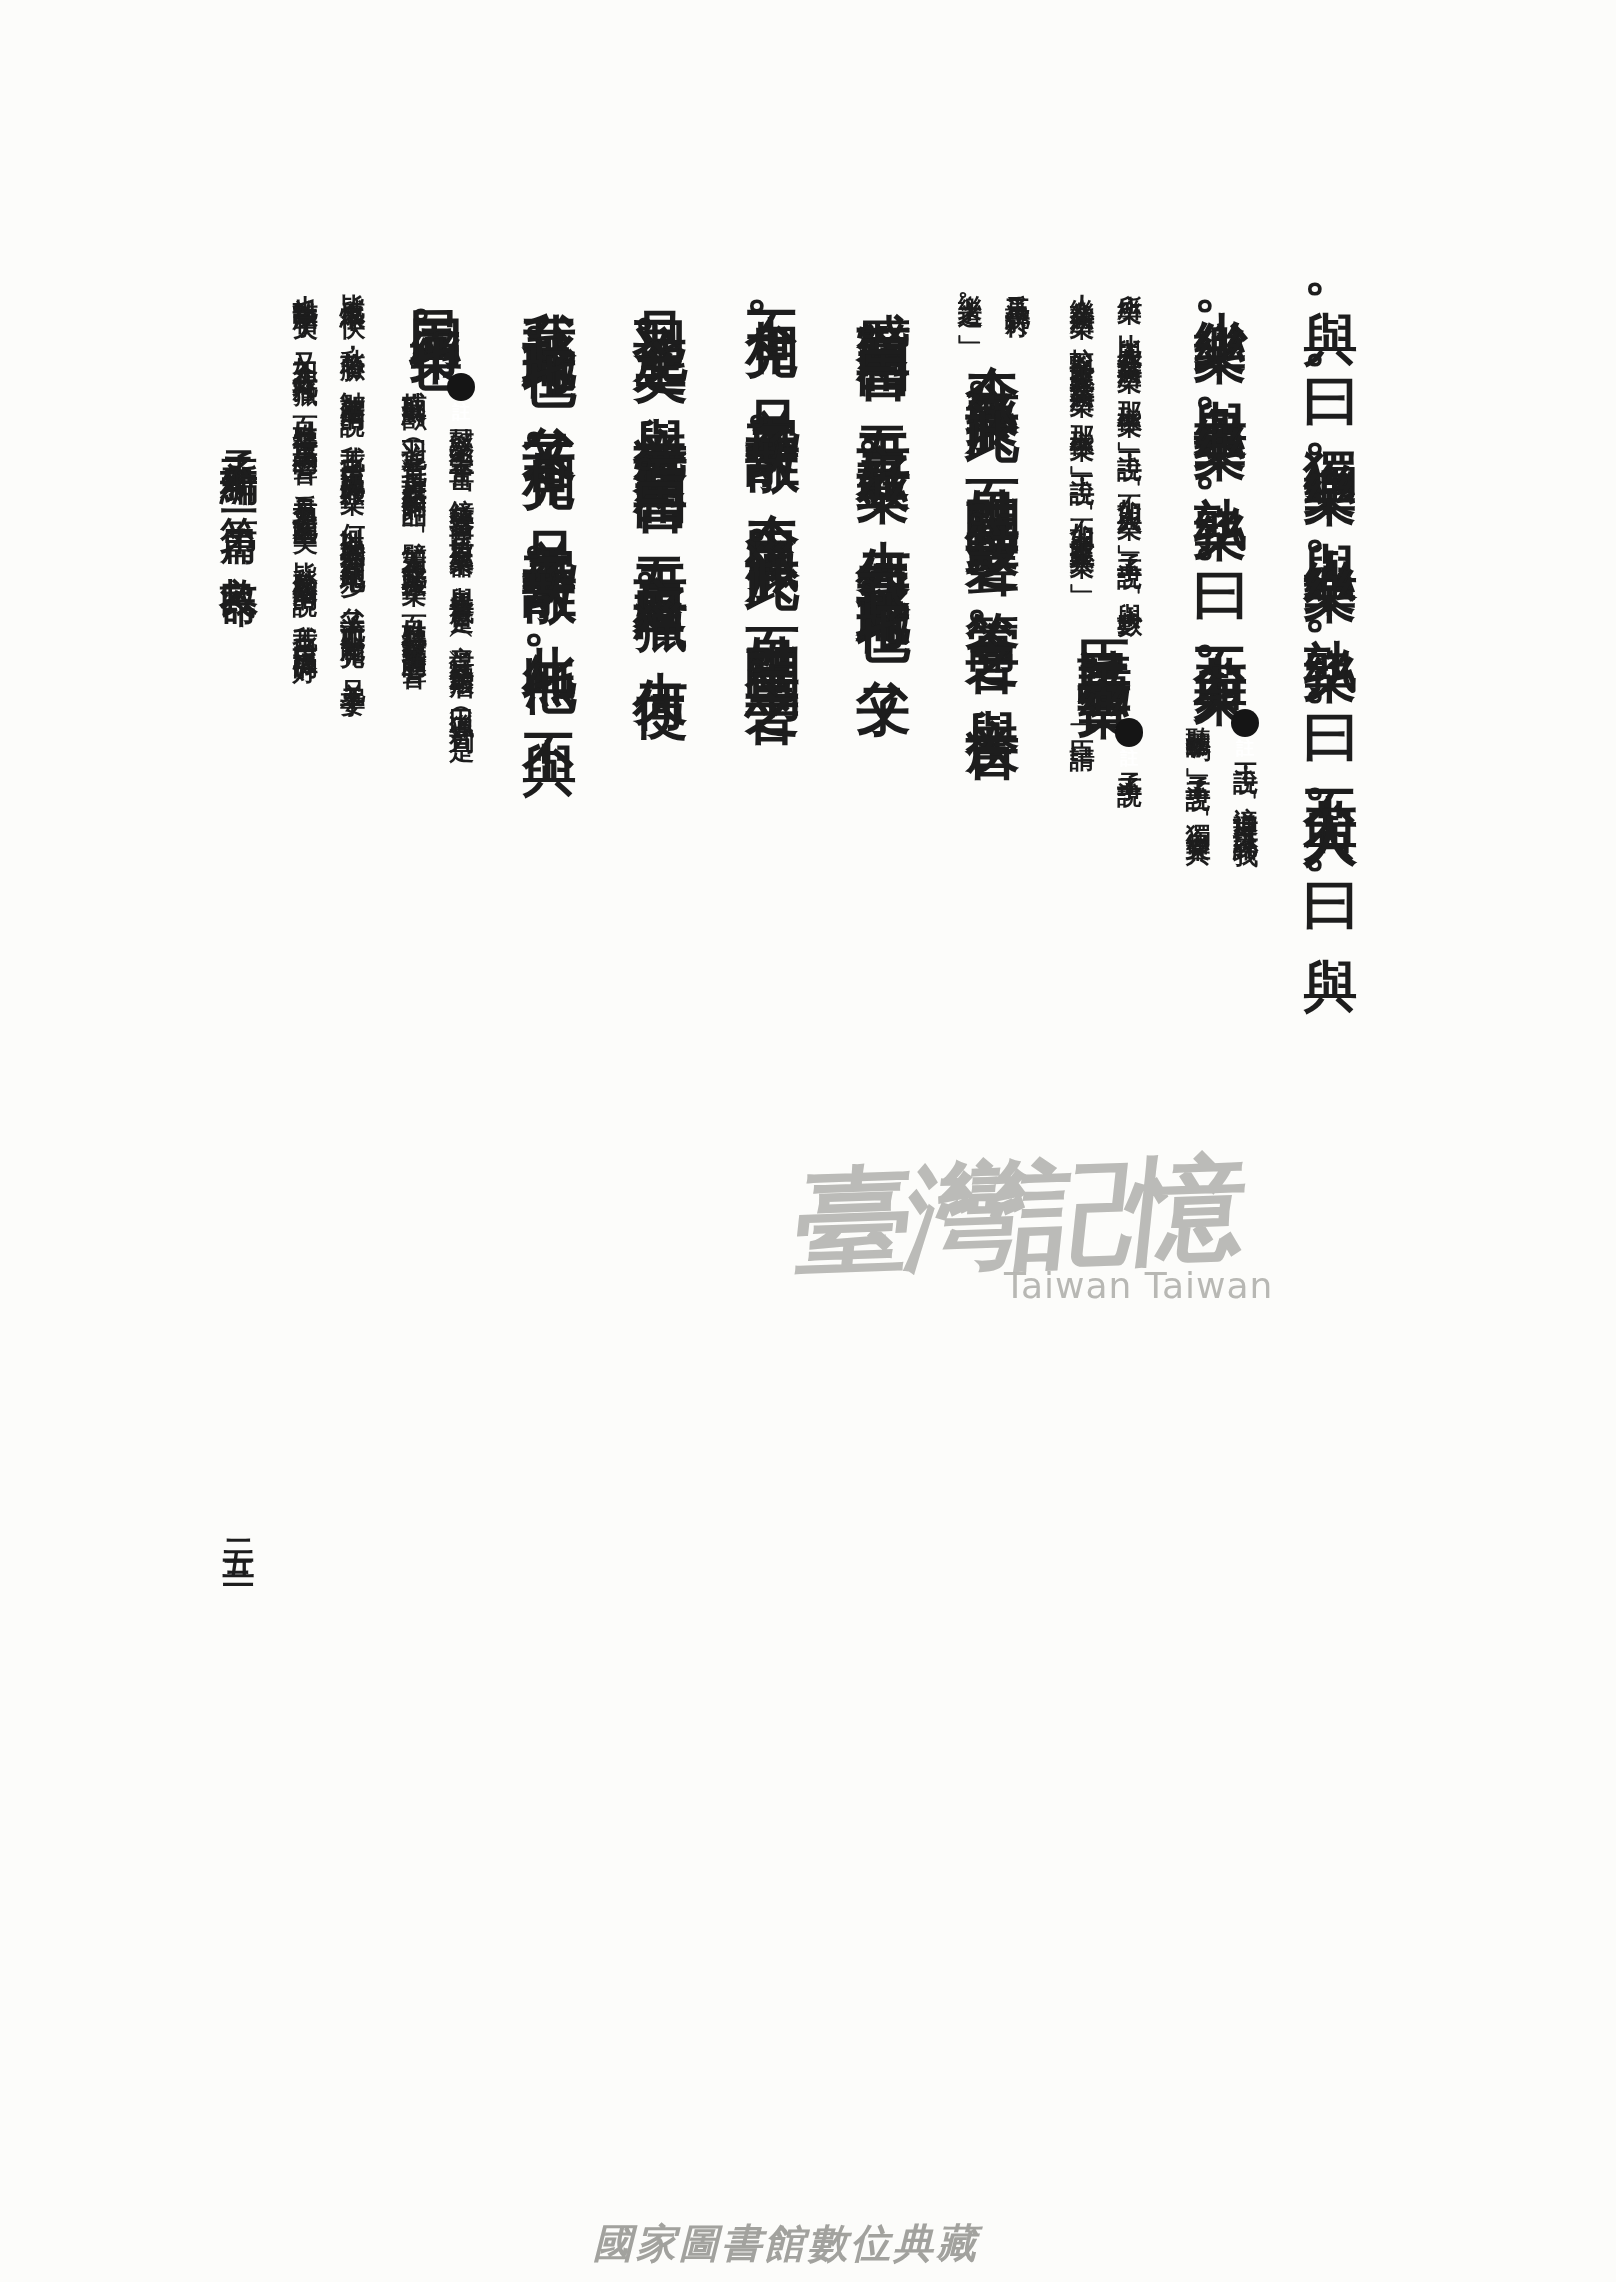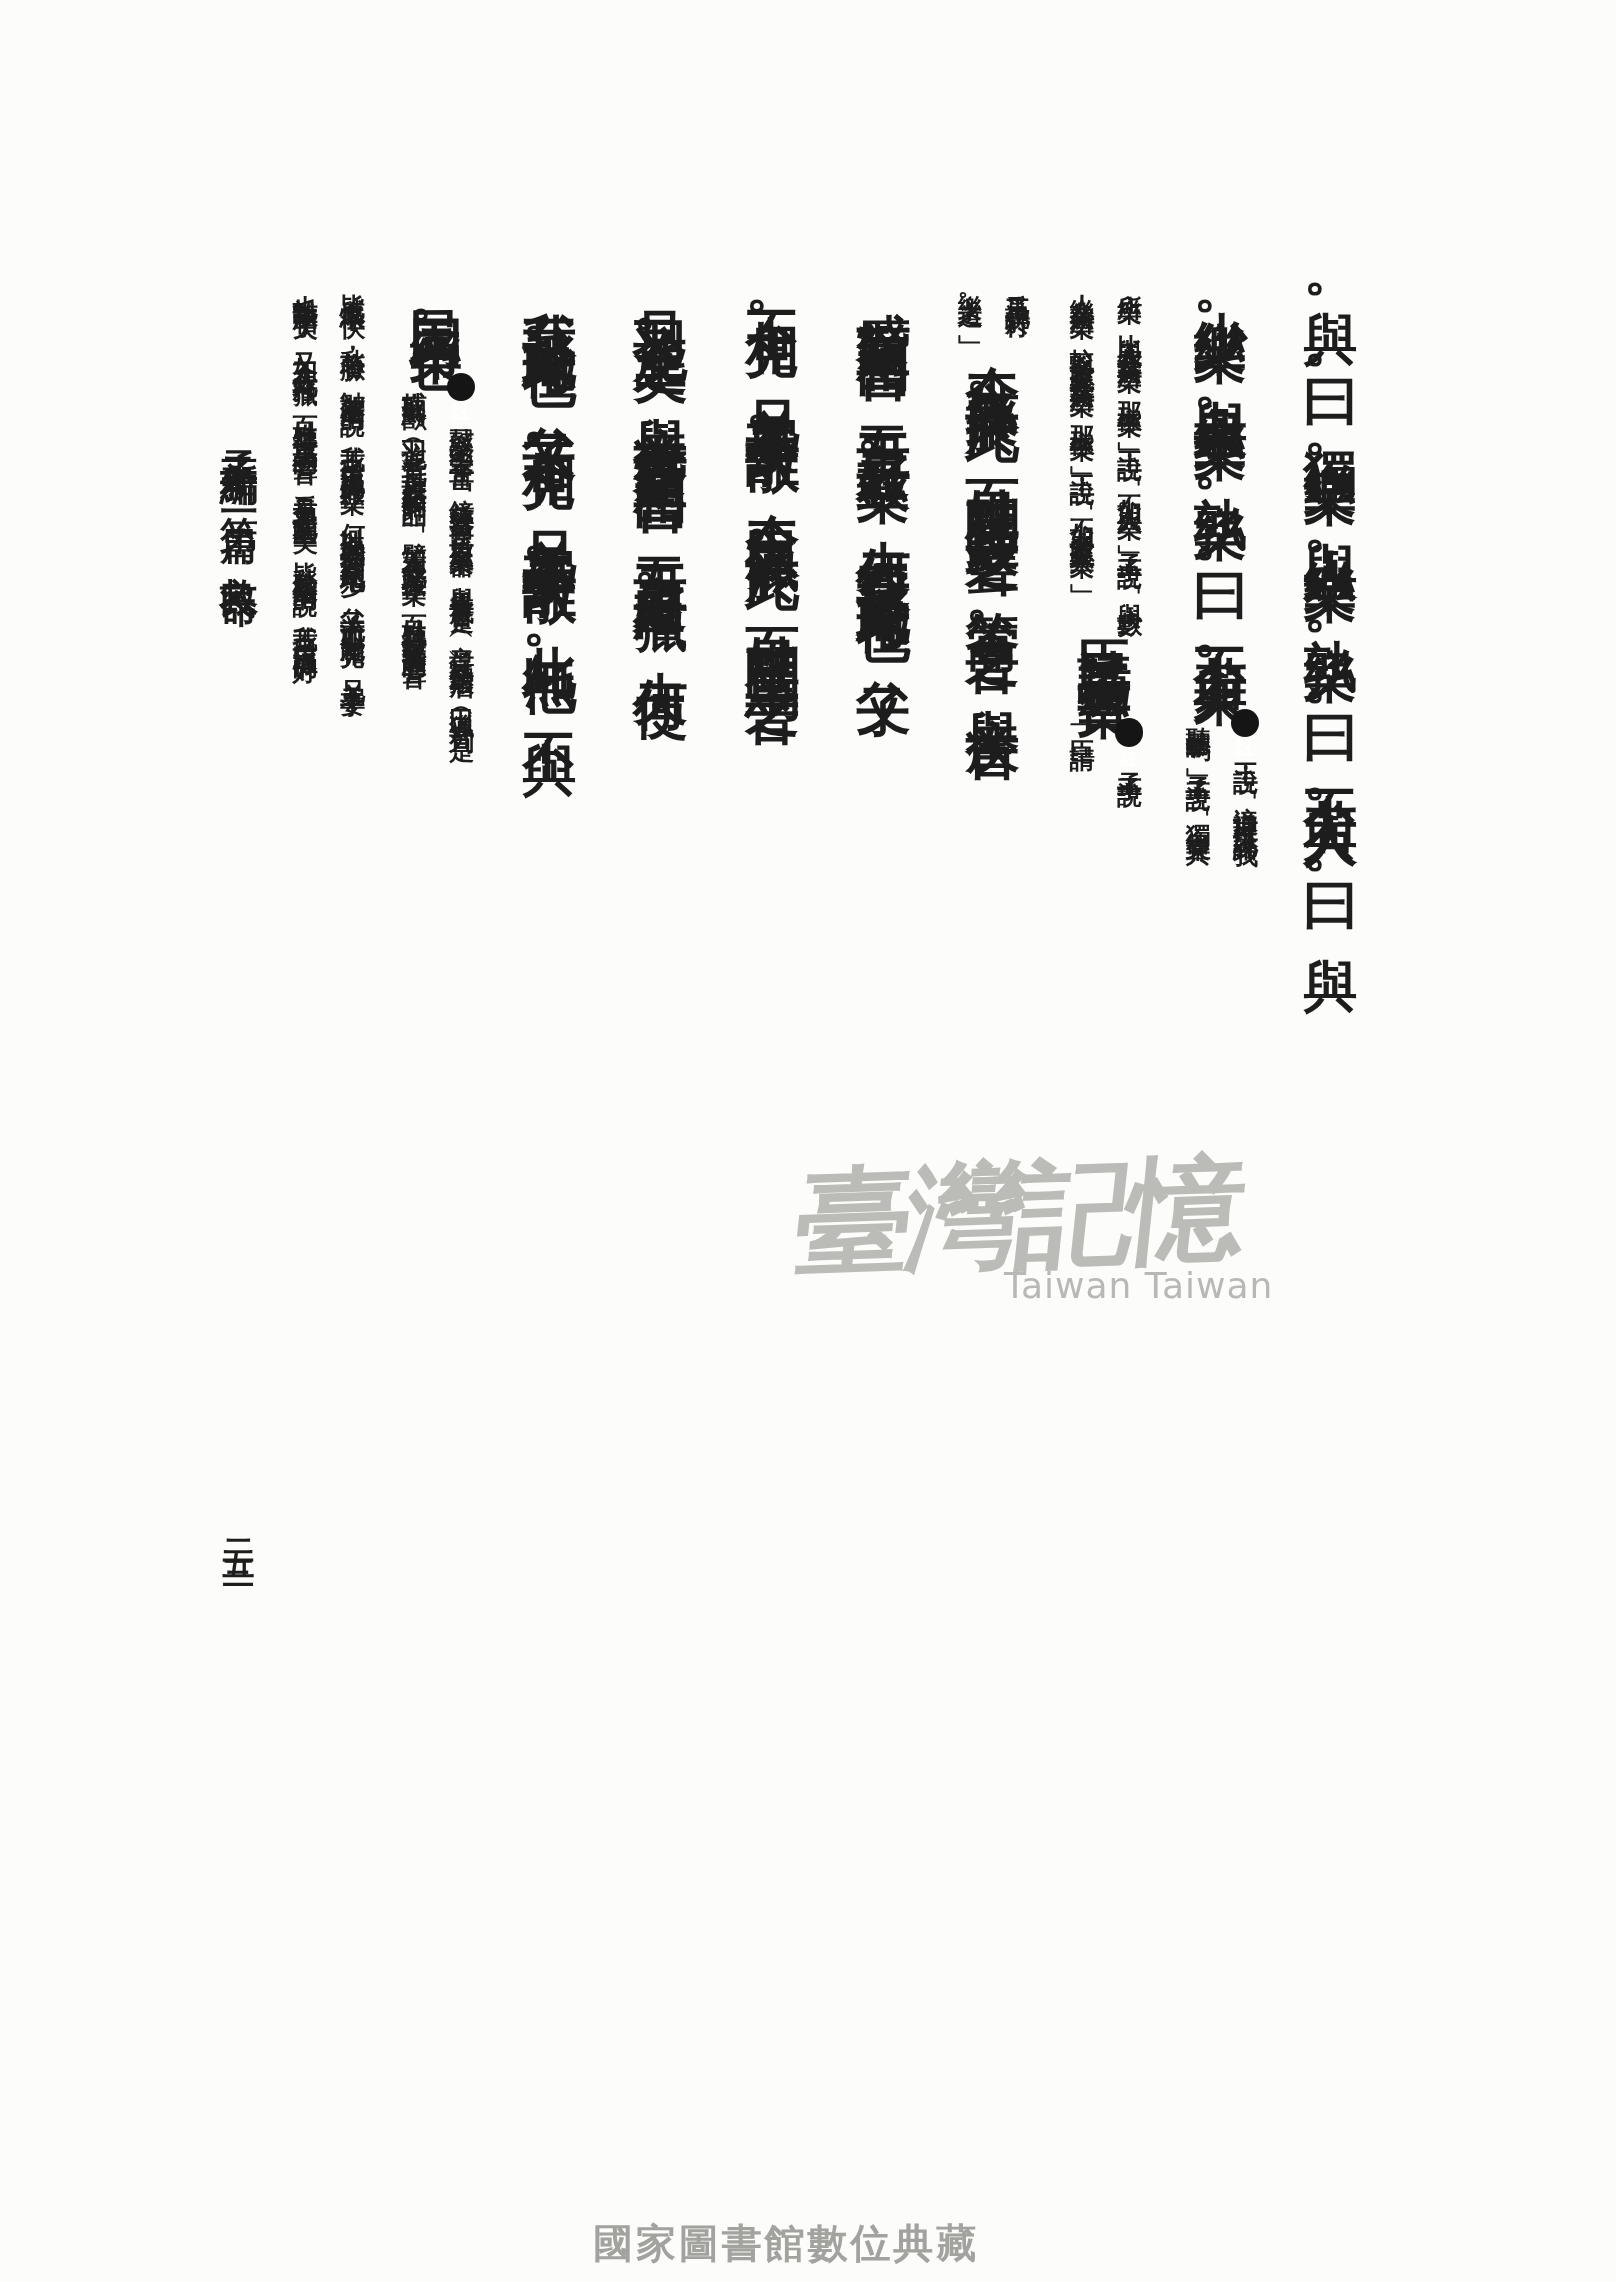--- a/index.html
+++ b/index.html
@@ -56,21 +56,21 @@
   }
   .wm-latin{
     position:absolute;left:1004px;top:1265px;
     font-size:36px;letter-spacing:1px;color:var(--wm);opacity:.92;
     font-family:"DejaVu Sans","Liberation Sans",sans-serif;
   }
   
   .footer-caption{
     position:absolute;left:593px;top:2216px;
     font-size:40px;letter-spacing:2.9px;color:var(--footer);
-    font-weight:bold;white-space:nowrap;
+    font-weight:bold;white-space:nowrap;font-style:italic;
   }
 </style>
 </head>
 <body>
 
 <div class="scan-page">
 
   <div>
       <div class="col" style="left: 1286px;">
         <div class="seg-big">與。曰。獨樂樂。與人樂樂。孰樂。曰。不若與人。曰。與</div>

